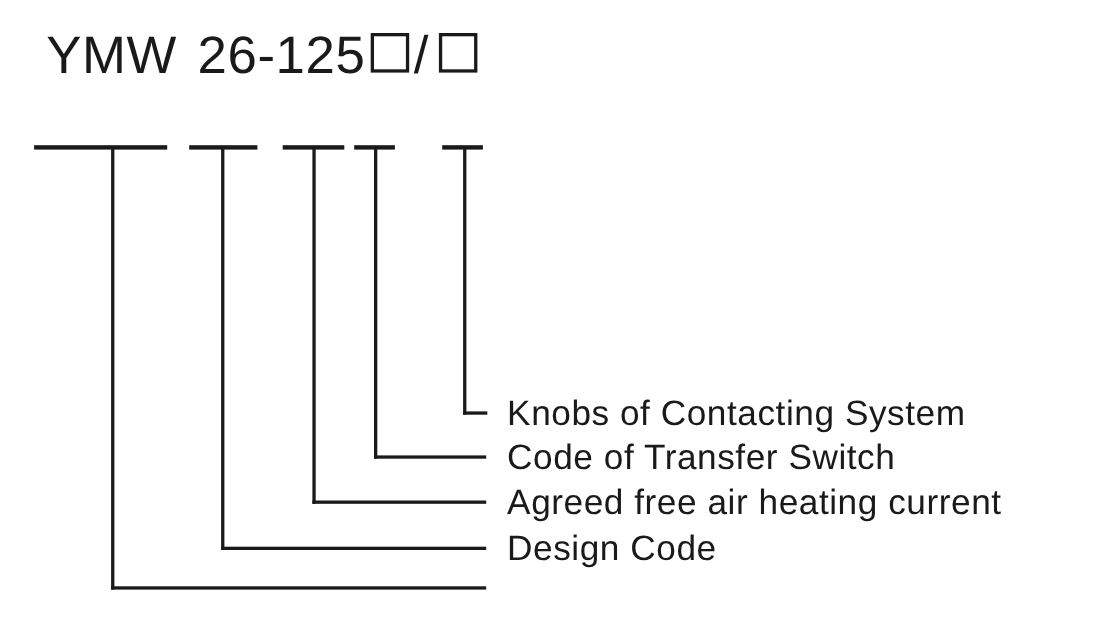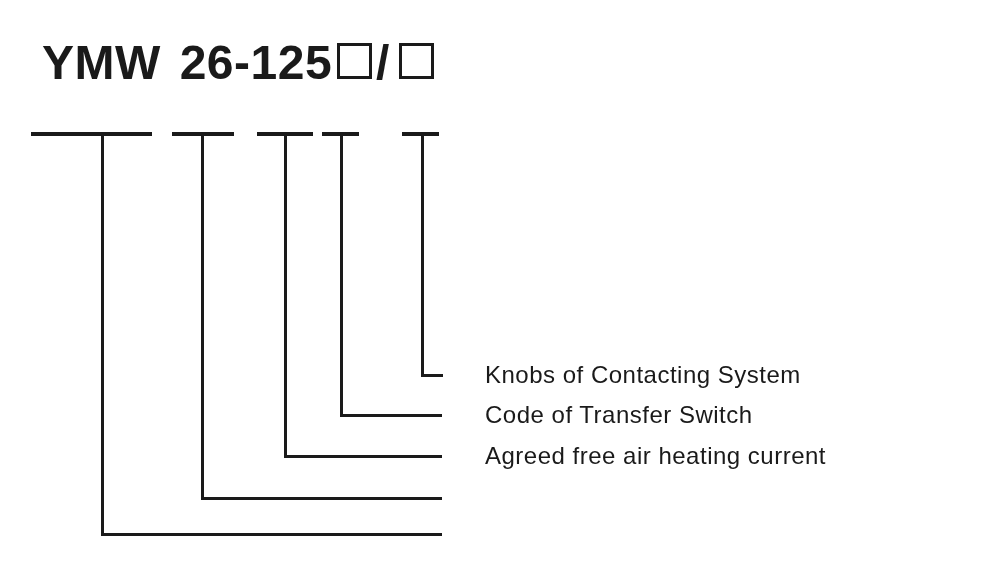--- a/index.html
+++ b/index.html
@@ -7,44 +7,44 @@
     width: 1000px; height: 567px;
     background: #ffffff;
     font-family: "Liberation Sans", sans-serif;
     position: relative;
     overflow: hidden;
   }
   .stage { position: absolute; left: 0; top: 0; width: 1000px; height: 567px; color: var(--ink, #1a1a1a); }
 
   
   .model-block {
-    position: absolute; left: 42px; top: 34px;
+    position: absolute; left: 42px; top: 22px;
     font-size: 48px; line-height: 57px;
     letter-spacing: 0.5px; word-spacing: 5px;
-    white-space: nowrap; color: var(--ink, #1a1a1a); font-weight: bold;
+    white-space: nowrap; color: var(--ink, #1a1a1a);
   }
   .model-line { height: 57px; }
   .box {
     display: inline-block;
     width: 29px; height: 30px;
     border: 3px solid var(--ink, #1a1a1a);
     margin-left: 5px;
     vertical-align: baseline;
   }
   .slash { margin: 0 4px; }
 
   
   .uline, .hline { position: absolute; height: 4px; background: var(--ink, #1a1a1a); }
   .hline { height: 3px; }
   .vline { position: absolute; width: 3px; background: var(--ink, #1a1a1a); top: 135px; }
 
   
   .lead-label {
-    position: absolute; left: 485px;
-    font-size: 24px; line-height: 36px;
+    position: absolute; left: 461px;
+    font-size: 32px; line-height: 36px;
     letter-spacing: 0.5px;
     white-space: nowrap;
     color: var(--ink, #1a1a1a);
   }
 </style>
 </head>
 <body style="background: rgb(255, 255, 255);">
 
 <div class="stage">
 
@@ -68,14 +68,15 @@
 
   <div class="hline" style="left:421px; top:374px; width:22px;"></div>
   <div class="hline" style="left:340px; top:414px; width:102px;"></div>
   <div class="hline" style="left:284px; top:455px; width:158px;"></div>
   <div class="hline" style="left:201px; top:497px; width:241px;"></div>
   <div class="hline" style="left:101px; top:533px; width:341px;"></div>
 
   <div class="lead-label" style="top:357px;">Knobs of Contacting System</div>
   <div class="lead-label" style="top:397px;">Code of Transfer Switch</div>
   <div class="lead-label" style="top:438px;">Agreed free air heating current</div>
+  <div class="lead-label" style="top:480px;">Design Code</div>
 
 </div>
 
 </body></html>

